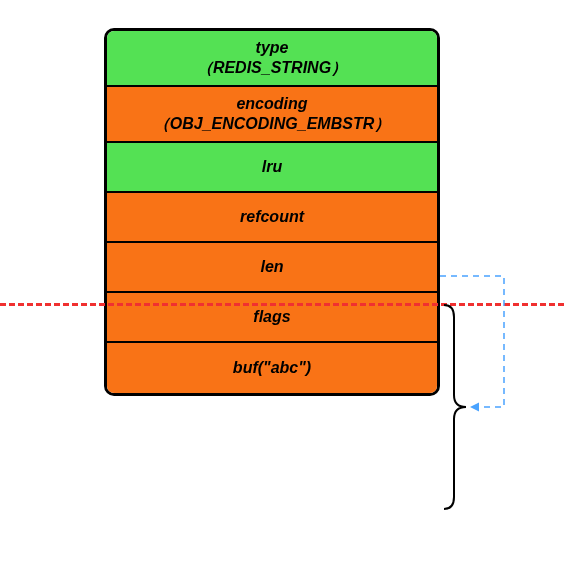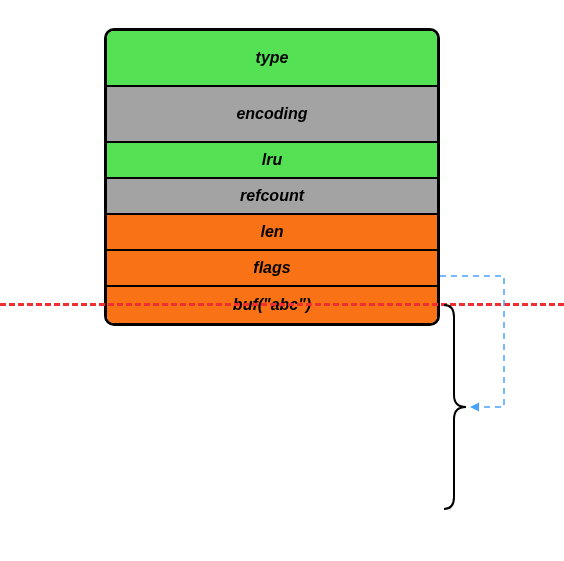--- a/index.html
+++ b/index.html
@@ -30,23 +30,23 @@
     font-size: 16px;
     line-height: 1.25;
     box-sizing: border-box;
     display: flex;
     flex-direction: column;
     justify-content: center;
     align-items: center;
   }
   .cell:last-child { border-bottom: none; }
   .h-tall  { height: 56px; }
-  .h-short { height: 36px; }
+  .h-short { height: 50px; }
   .green  { background: #54e154; }
-  .orange { background: #a3a3a3; }
+  .orange { background: #f97316; }
   .blue   { background: #f97316; }
 
   
   .sep {
     position: absolute;
     left: 0;
     width: 564px;
     border-top: 3px dashed #f03030;
   }
 
@@ -66,23 +66,25 @@
   }
 </style>
 </head>
 <body>
 
 <div class="stage">
 
   <div class="stack" id="stack">
       <div class="cell green h-tall">
         <div>type</div>
+        <div>（REDIS_STRING）</div>
       </div>
       <div class="cell orange h-tall">
         <div>encoding</div>
+        <div>（OBJ_ENCODING_EMBSTR）</div>
       </div>
       <div class="cell green h-short">
         <div>lru</div>
       </div>
       <div class="cell orange h-short">
         <div>refcount</div>
       </div>
       <div class="cell blue h-short">
         <div>len</div>
       </div>

